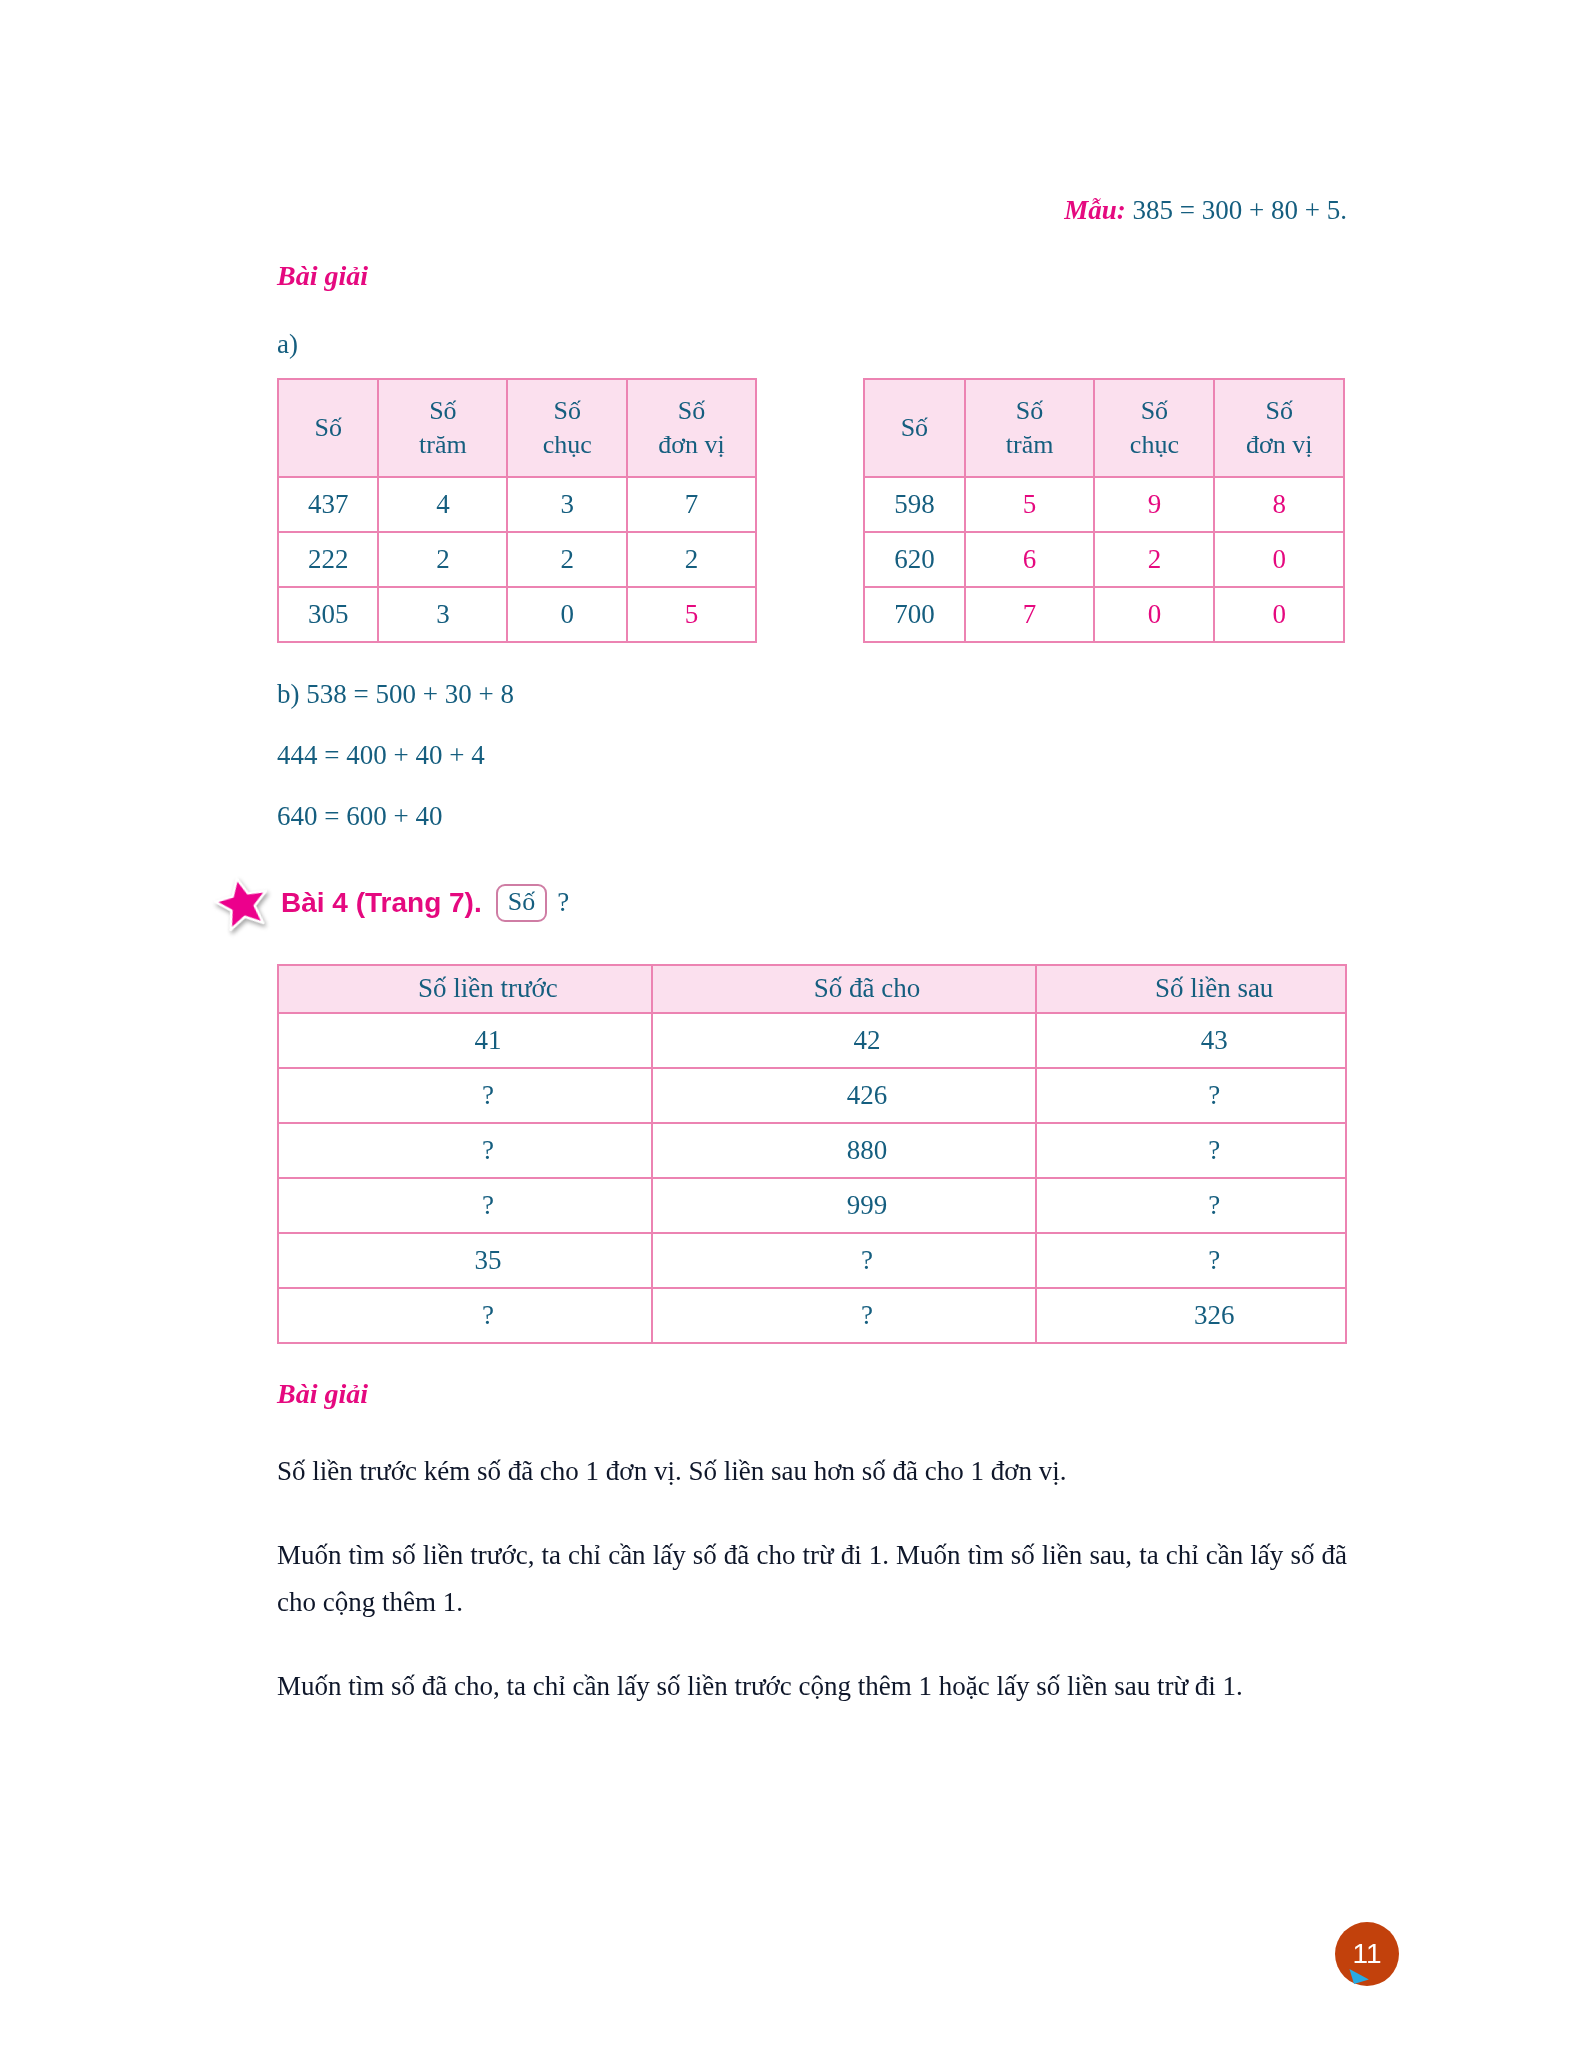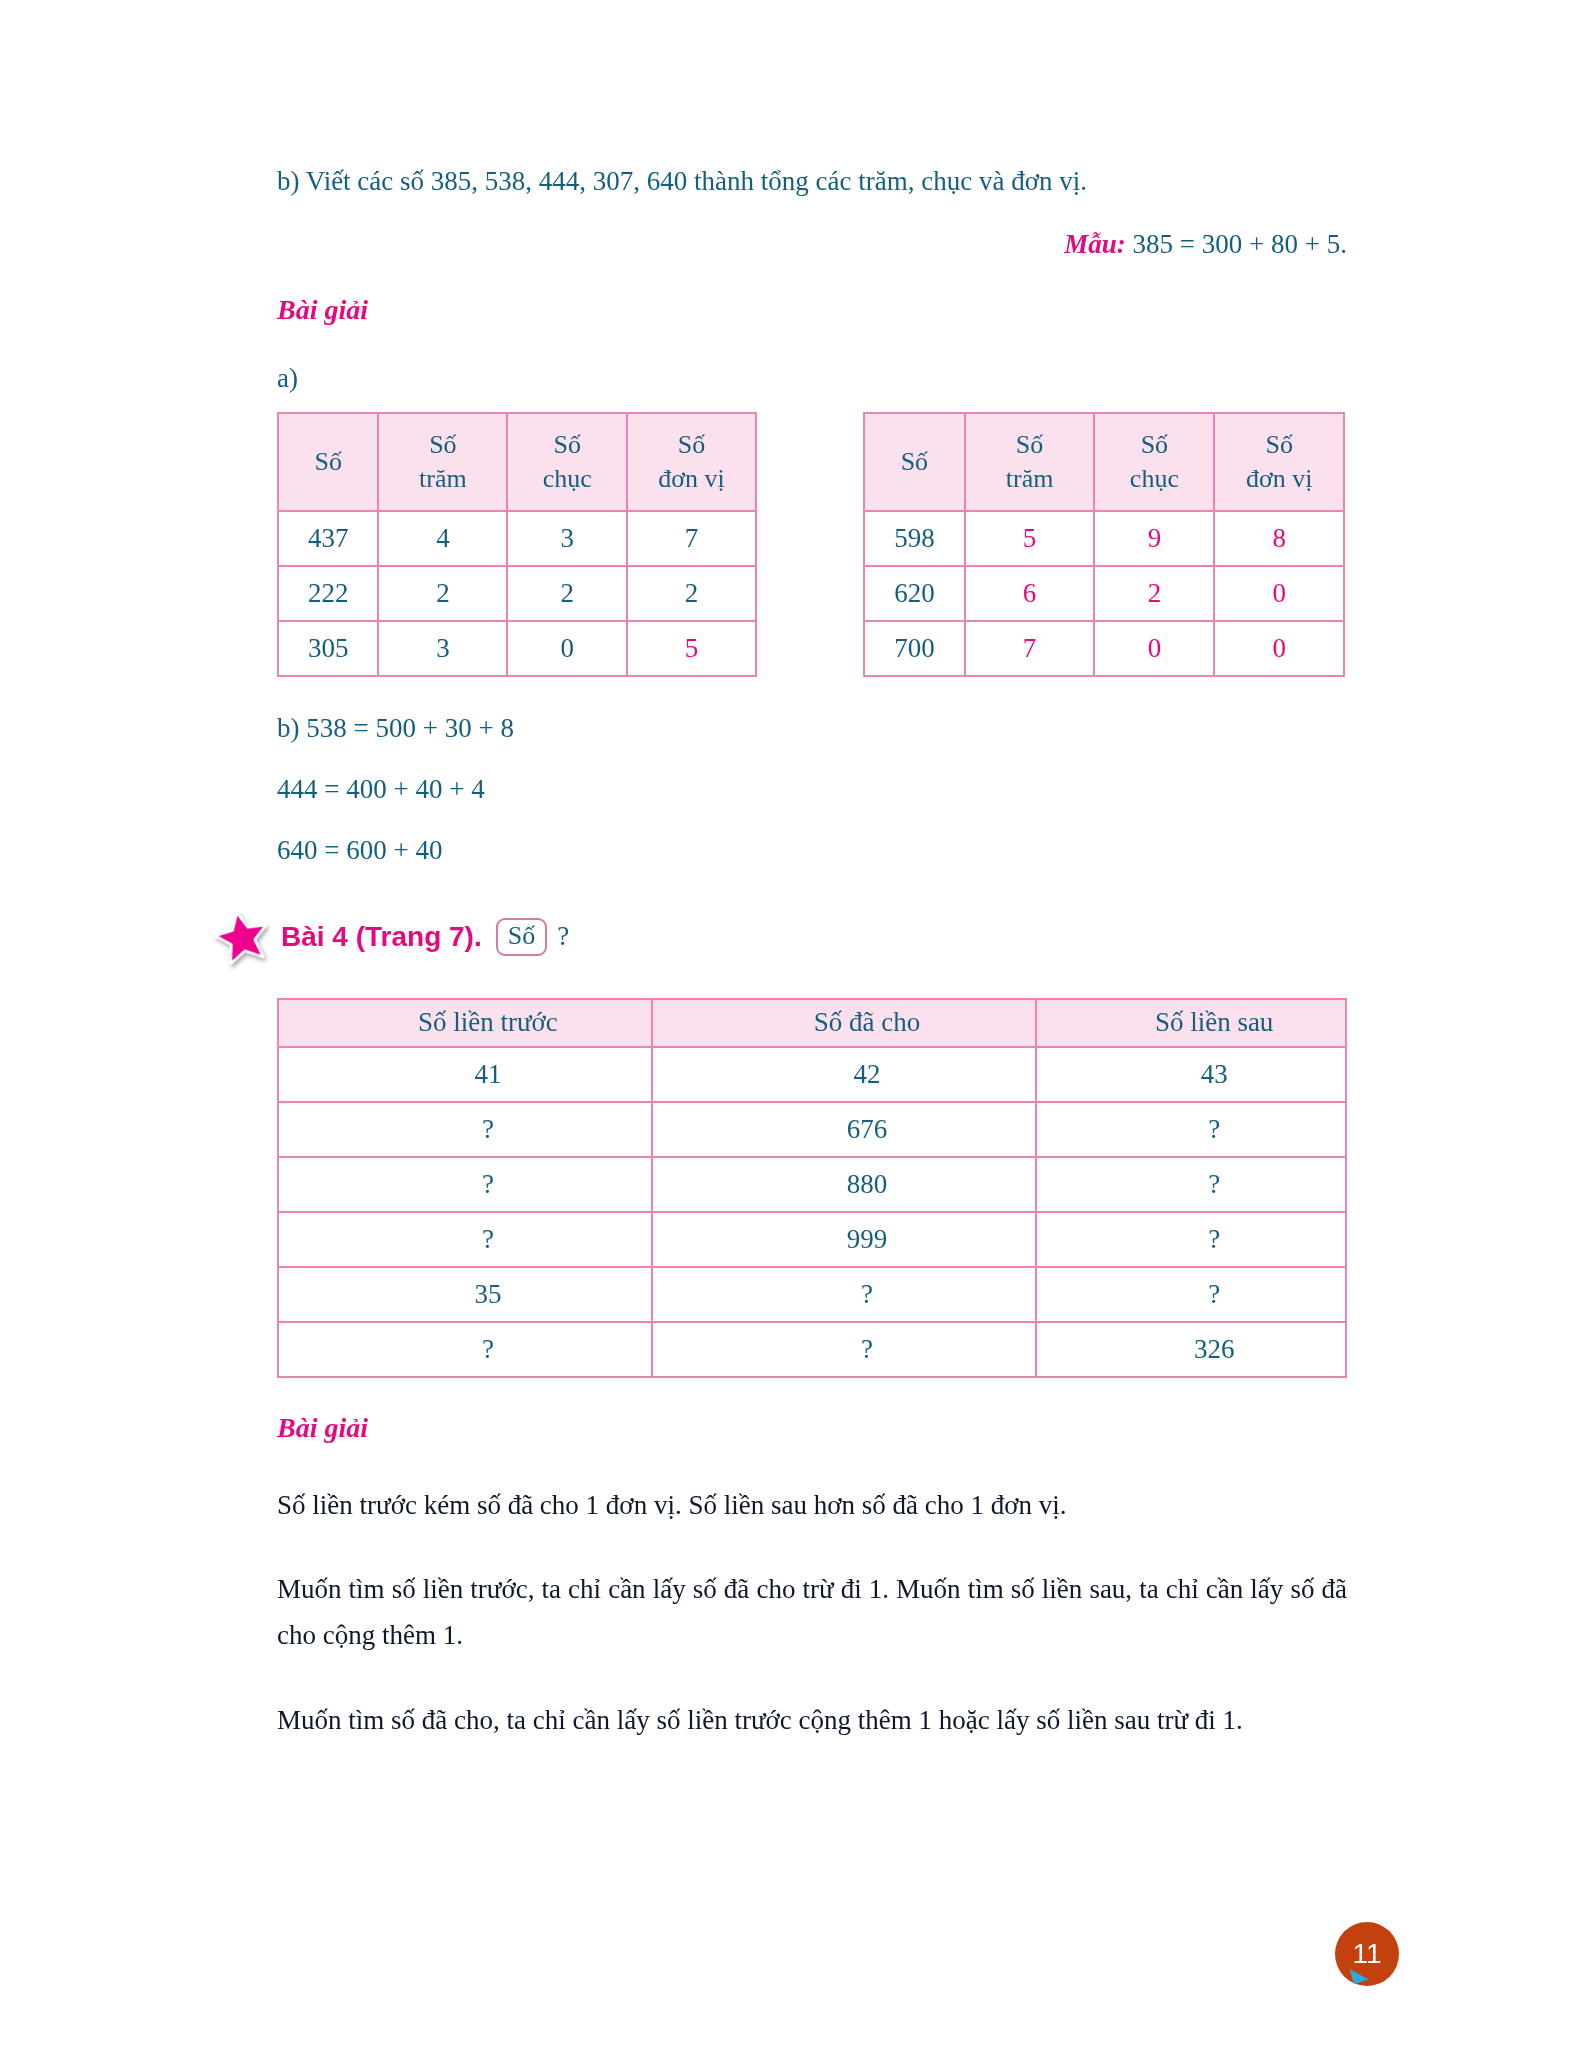--- a/index.html
+++ b/index.html
@@ -97,21 +97,20 @@
     width: 0; height: 0;
     border: 11px solid transparent; border-top-color: #29abe2;
     transform: rotate(28deg);
   }
 </style>
 </head>
 <body>
 
 <div class="content">
 
-  <p class="body-text">b) Viết các số 385, 538, 444, 307, 640 thành tổng các trăm, chục và đơn vị.</p>
 
   <p class="mau-line">
     <span class="mau-label">Mẫu:</span>
     <span> 385 = 300 + 80 + 5.</span>
   </p>
 
   <p class="bai-giai">Bài giải</p>
 
   <p class="body-text part-a">a)</p>
 
@@ -232,21 +231,21 @@
       <th>Số đã cho</th>
       <th>Số liền sau</th>
     </tr>
     <tr>
       <td>41</td>
       <td>42</td>
       <td>43</td>
     </tr>
     <tr>
       <td>?</td>
-      <td>676</td>
+      <td>426</td>
       <td>?</td>
     </tr>
     <tr>
       <td>?</td>
       <td>880</td>
       <td>?</td>
     </tr>
     <tr>
       <td>?</td>
       <td>999</td>

